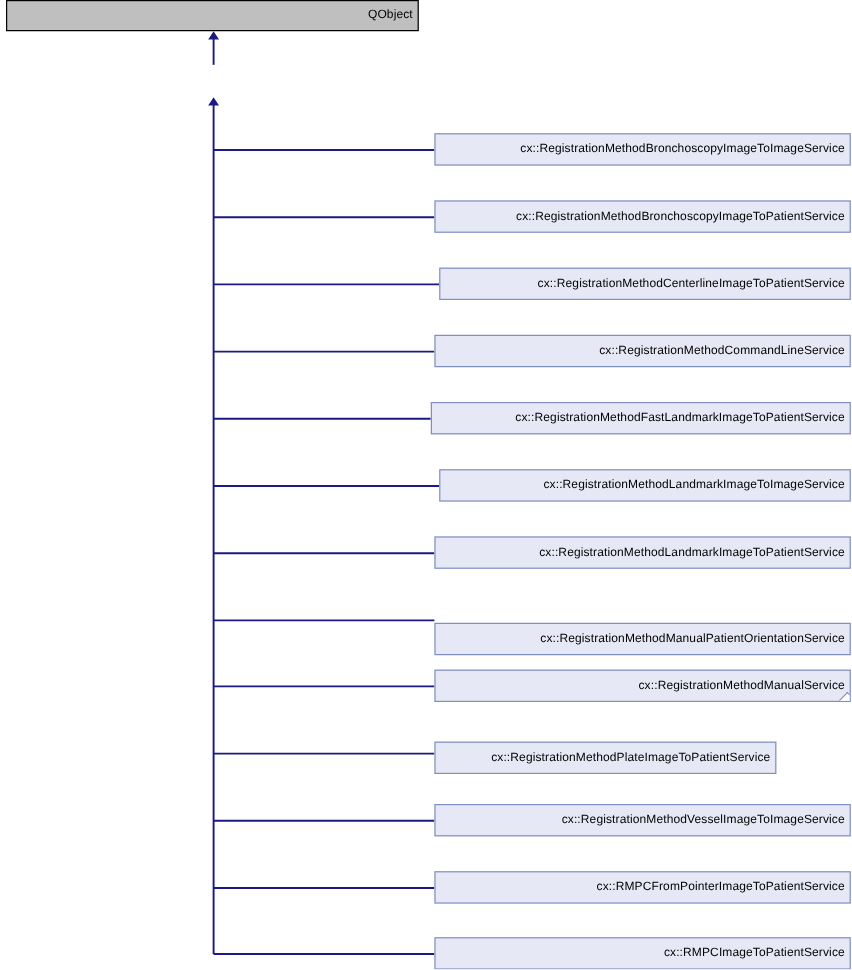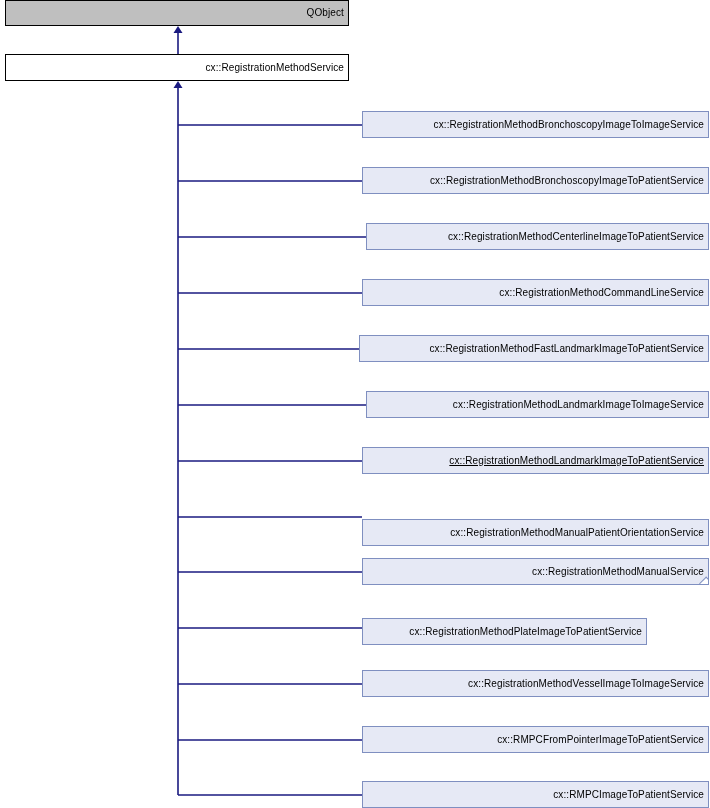--- a/index.html
+++ b/index.html
@@ -94,44 +94,41 @@
       <line x1="178" y1="628" x2="362" y2="628" stroke="#1a1a80" stroke-width="1.6"></line>
       <line x1="178" y1="684" x2="362" y2="684" stroke="#1a1a80" stroke-width="1.6"></line>
       <line x1="178" y1="740" x2="362" y2="740" stroke="#1a1a80" stroke-width="1.6"></line>
       <line x1="178" y1="795" x2="362" y2="795" stroke="#1a1a80" stroke-width="1.6"></line>
     </svg>
 
   <div class="node root" style="left: 5px; top: 0px; width: 344px; height: 26px;">
     <span class="node-label">QObject</span>
   </div>
 
-  <div class="node base" style="left: 5px; top: 54px; width: 344px; height: 27px;">
-    <span class="node-label">cx::RegistrationMethodService</span>
-  </div>
 
   <div id="derived-container">
       <div class="node derived" style="left: 362px; top: 111px; width: 347px; height: 27px;">
         <span class="node-label">cx::RegistrationMethodBronchoscopyImageToImageService</span>
       </div>
       <div class="node derived" style="left: 362px; top: 167px; width: 347px; height: 27px;">
         <span class="node-label">cx::RegistrationMethodBronchoscopyImageToPatientService</span>
       </div>
       <div class="node derived" style="left: 366px; top: 223px; width: 343px; height: 27px;">
         <span class="node-label">cx::RegistrationMethodCenterlineImageToPatientService</span>
       </div>
       <div class="node derived" style="left: 362px; top: 279px; width: 347px; height: 27px;">
         <span class="node-label">cx::RegistrationMethodCommandLineService</span>
       </div>
       <div class="node derived" style="left: 359px; top: 335px; width: 350px; height: 27px;">
         <span class="node-label">cx::RegistrationMethodFastLandmarkImageToPatientService</span>
       </div>
       <div class="node derived" style="left: 366px; top: 391px; width: 343px; height: 27px;">
         <span class="node-label">cx::RegistrationMethodLandmarkImageToImageService</span>
       </div>
-      <div class="node derived" style="left: 362px; top: 447px; width: 347px; height: 27px; text-decoration: underline;">
+      <div class="node derived" style="left: 362px; top: 447px; width: 347px; height: 27px;">
         <span class="node-label">cx::RegistrationMethodLandmarkImageToPatientService</span>
       </div>
       <div class="node derived" style="left: 362px; top: 503px; width: 347px; height: 27px; margin-top: 16px;">
         <span class="node-label">cx::RegistrationMethodManualPatientOrientationService</span>
       </div>
       <div class="node derived clipped" style="left: 362px; top: 558px; width: 347px; height: 27px;">
         <span class="node-label">cx::RegistrationMethodManualService</span>
       </div>
       <div class="node derived" style="left: 362px; top: 618px; width: 285px; height: 27px;">
         <span class="node-label">cx::RegistrationMethodPlateImageToPatientService</span>

